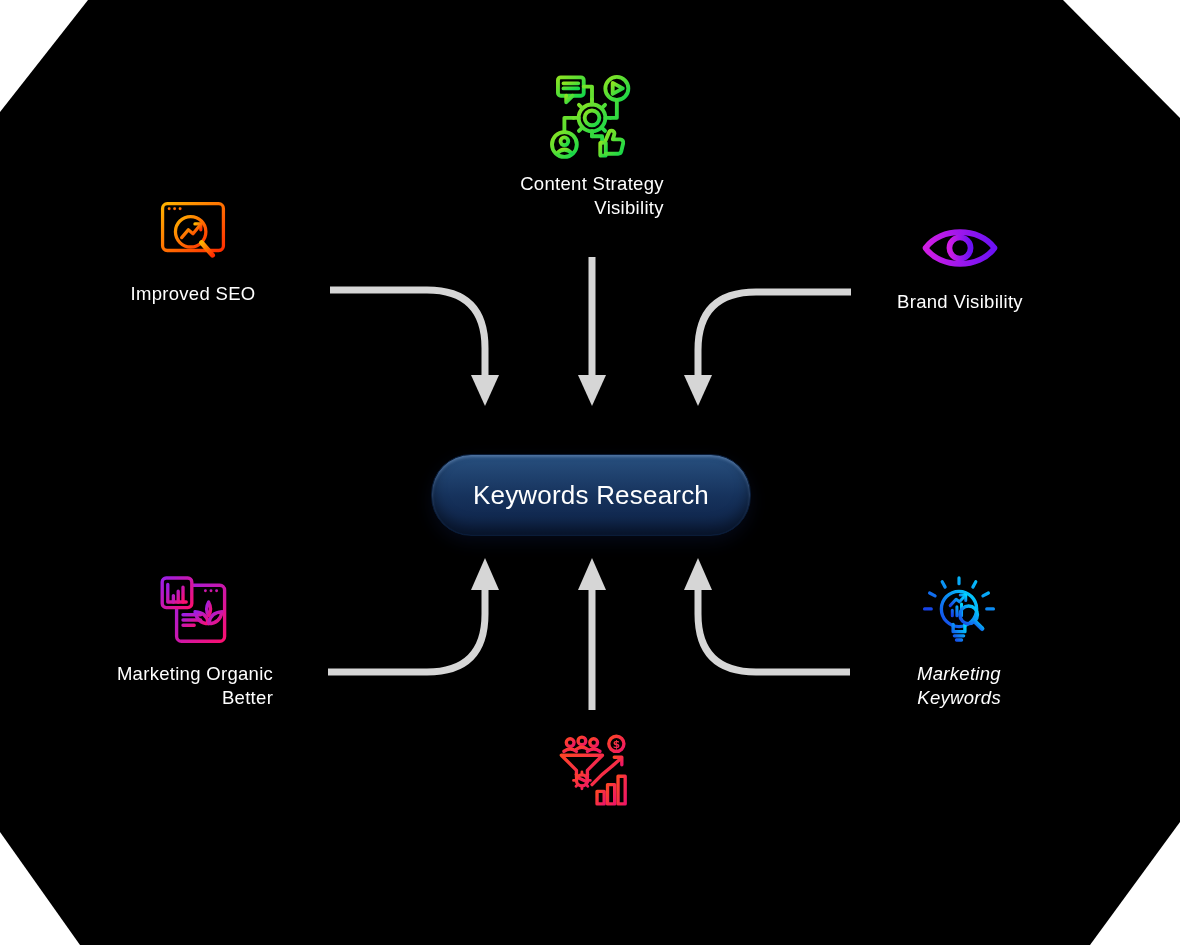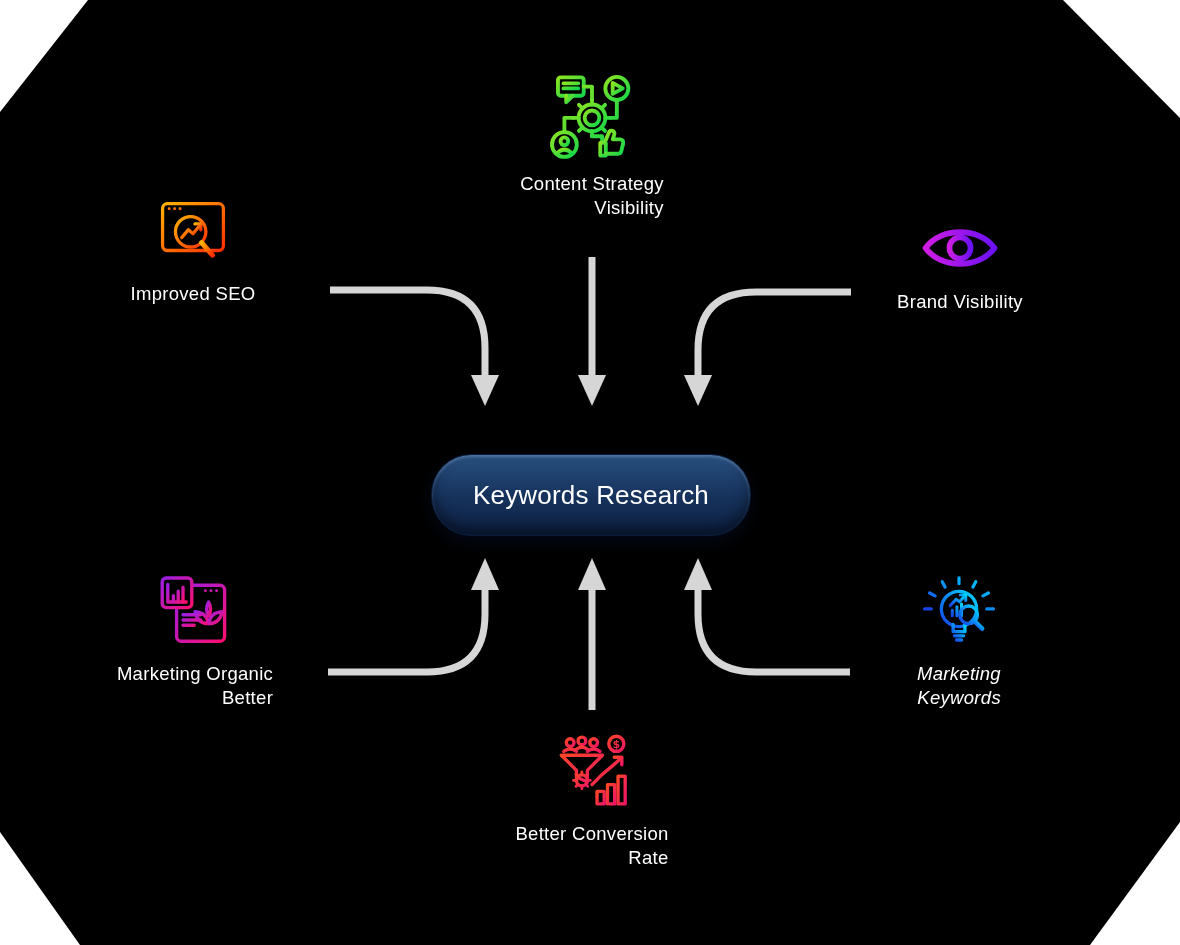--- a/index.html
+++ b/index.html
@@ -202,18 +202,14 @@
         <path d="M44.5 60 H48 M31.5 60 H28 M38 53.5 V50 M38 66.5 V70 M42.6 55.4 L45 53 M33.4 64.6 L31 67 M42.6 64.6 L45 67 M33.4 55.4 L31 53" stroke-width="3.4"></path>
         <rect x="56" y="73" width="8.5" height="15"></rect>
         <rect x="68.5" y="65" width="8.5" height="23"></rect>
         <rect x="81" y="55" width="8.5" height="33"></rect>
         <path d="M50 65 Q62 52 74 43 L83 35"></path>
         <path d="M76.5 32.5 H85.5 V41.5"></path>
         <circle cx="79" cy="16.5" r="9"></circle>
         <text x="79" y="21" text-anchor="middle" font-size="12.5" font-weight="bold" fill="url(#g5)" stroke="none" font-family="'DejaVu Sans', sans-serif">$</text>
       </g>
     </svg>
-    <div class="node-label">
-      <span>Better Conversion</span>
-      <span>Rate</span>
-    </div>
   </div>
 </div>
 
 </body></html>

